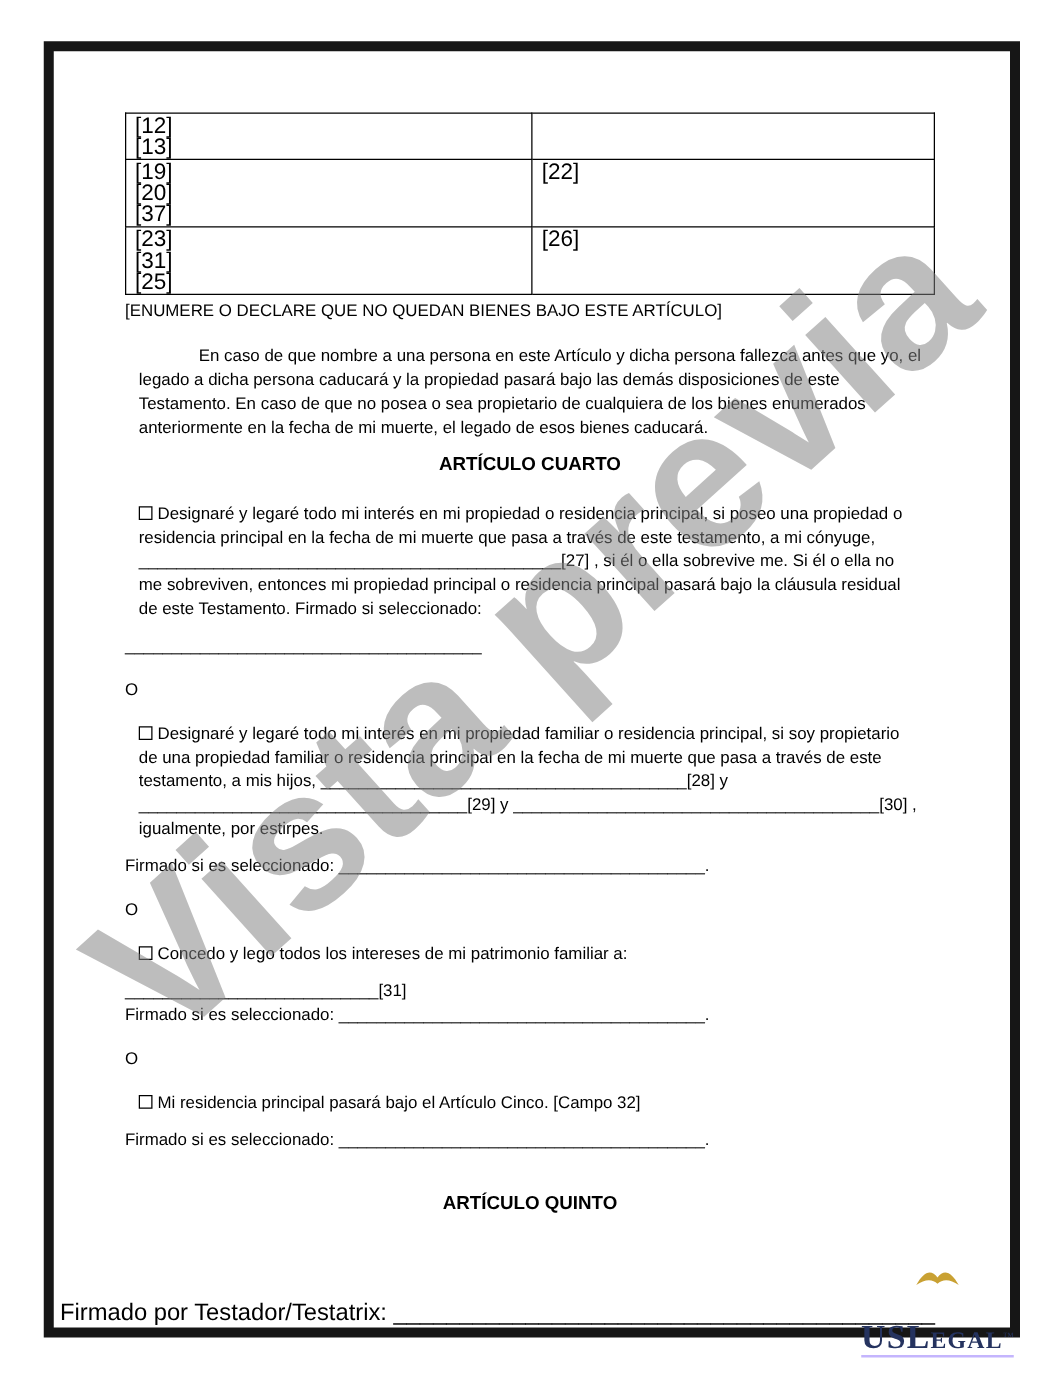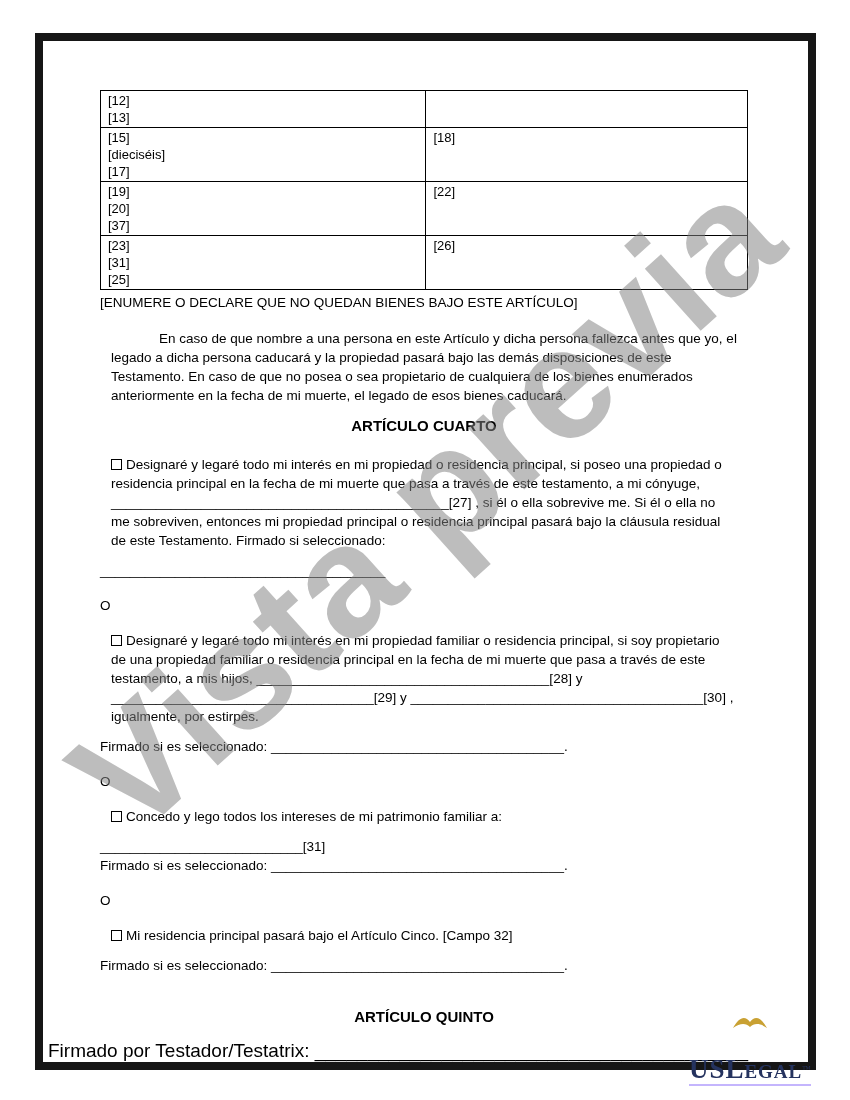--- a/index.html
+++ b/index.html
@@ -17,21 +17,21 @@
     width: 781px; height: 1037px;
     border: 8px solid #161616;
     pointer-events: none;
   }
   .content {
     position: absolute; left: 100px; top: 90px; width: 648px;
     font-size: 13.5px; line-height: 19px;
   }
   table.assets-table {
     width: 100%; border-collapse: collapse;
-    font-size: 13px;
+    font-size: 18px;
   }
   table.assets-table td {
     border: 1px solid #000;
     vertical-align: top;
     padding: 1px 7px;
     line-height: 17px;
   }
   td.cell-left { width: 50.3%; }
   .note { margin-top: 3px; }
   .para { margin: 11px; }
@@ -110,30 +110,20 @@
           <td class="cell-left">
             <div>[12]</div>
             <div>[13]</div>
           </td>
           <td class="cell-right">
             <div></div>
           </td>
         </tr>
         <tr>
           <td class="cell-left">
-            <div>[15]</div>
-            <div>[dieciséis]</div>
-            <div>[17]</div>
-          </td>
-          <td class="cell-right">
-            <div>[18]</div>
-          </td>
-        </tr>
-        <tr>
-          <td class="cell-left">
             <div>[19]</div>
             <div>[20]</div>
             <div>[37]</div>
           </td>
           <td class="cell-right">
             <div>[22]</div>
           </td>
         </tr>
         <tr>
           <td class="cell-left">

